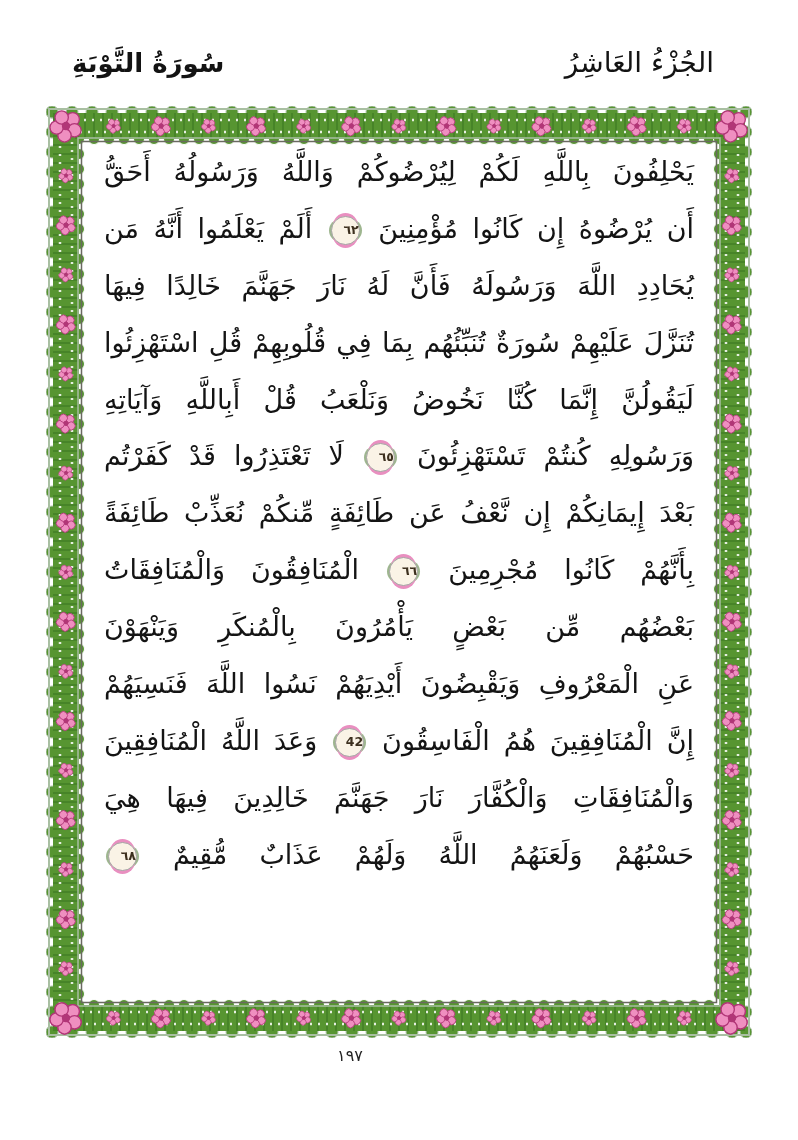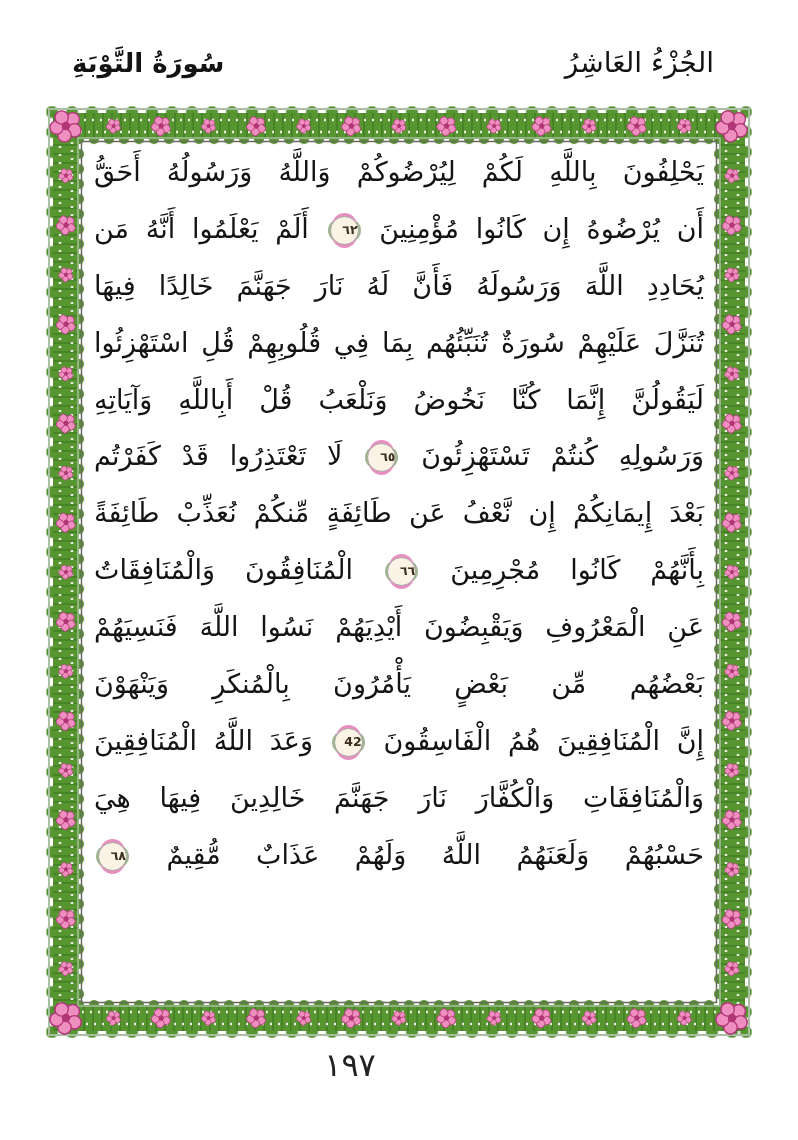--- a/index.html
+++ b/index.html
@@ -23,34 +23,34 @@
   .frame{position:absolute;left:46px;top:106px;}
 
   
   .text-area{
     position:absolute;left:84px;top:143px;width:630px;height:856px;
     direction:rtl;overflow:hidden;
   }
   .line{
     height:56.9px;line-height:57px;font-size:27px;color:#141414;
     text-align:justify;text-align-last:justify;-moz-text-align-last:justify;
-    padding:0 10px;white-space:nowrap;
+    padding:0 20px;white-space:nowrap;
   }
   .ayah-marker{
     display:inline-block;width:27px;height:27px;border-radius:50%;
     background:#faf3e6;border:1px solid #a3a3a3;
     box-shadow:0 -5px 0 -2px #e98fc0, 0 5px 0 -2px #e98fc0,
                -5px 0 0 -3px #9eb68f, 5px 0 0 -3px #9eb68f;
     font-size:12.5px;line-height:26px;text-align:center;vertical-align:middle;
     margin:0 4px;color:#3c2f1e;font-weight:bold;
   }
 
   .page-number{
     position:absolute;left:0;top:1046px;width:700px;text-align:center;
-    font-size:32px;color:#222;direction:rtl;
+    font-size:16px;color:#222;direction:rtl;
   }
 </style>
 </head>
 <body>
 
 <div class="page">
 
   <div class="surah-title">سُورَةُ التَّوْبَةِ</div>
 
   <div class="juz-title">الجُزْءُ العَاشِرُ</div>
@@ -961,22 +961,22 @@
 
   <div class="text-area" id="text-lines">
       <div class="line"><span>يَحْلِفُونَ بِاللَّهِ لَكُمْ لِيُرْضُوكُمْ وَاللَّهُ وَرَسُولُهُ أَحَقُّ</span></div>
       <div class="line"><span>أَن يُرْضُوهُ إِن كَانُوا مُؤْمِنِينَ </span><span class="ayah-marker">٦٢</span><span> أَلَمْ يَعْلَمُوا أَنَّهُ مَن</span></div>
       <div class="line"><span>يُحَادِدِ اللَّهَ وَرَسُولَهُ فَأَنَّ لَهُ نَارَ جَهَنَّمَ خَالِدًا فِيهَا</span></div>
       <div class="line"><span>تُنَزَّلَ عَلَيْهِمْ سُورَةٌ تُنَبِّئُهُم بِمَا فِي قُلُوبِهِمْ قُلِ اسْتَهْزِئُوا</span></div>
       <div class="line"><span>لَيَقُولُنَّ إِنَّمَا كُنَّا نَخُوضُ وَنَلْعَبُ قُلْ أَبِاللَّهِ وَآيَاتِهِ</span></div>
       <div class="line"><span>وَرَسُولِهِ كُنتُمْ تَسْتَهْزِئُونَ </span><span class="ayah-marker">٦٥</span><span> لَا تَعْتَذِرُوا قَدْ كَفَرْتُم</span></div>
       <div class="line"><span>بَعْدَ إِيمَانِكُمْ إِن نَّعْفُ عَن طَائِفَةٍ مِّنكُمْ نُعَذِّبْ طَائِفَةً</span></div>
       <div class="line"><span>بِأَنَّهُمْ كَانُوا مُجْرِمِينَ </span><span class="ayah-marker">٦٦</span><span> الْمُنَافِقُونَ وَالْمُنَافِقَاتُ</span></div>
+      <div class="line"><span>بَعْضُهُم مِّن بَعْضٍ يَأْمُرُونَ بِالْمُنكَرِ وَيَنْهَوْنَ</span></div>
       <div class="line"><span>عَنِ الْمَعْرُوفِ وَيَقْبِضُونَ أَيْدِيَهُمْ نَسُوا اللَّهَ فَنَسِيَهُمْ</span></div>
-      <div class="line"><span>بَعْضُهُم مِّن بَعْضٍ يَأْمُرُونَ بِالْمُنكَرِ وَيَنْهَوْنَ</span></div>
       <div class="line"><span>إِنَّ الْمُنَافِقِينَ هُمُ الْفَاسِقُونَ </span><span class="ayah-marker">42</span><span> وَعَدَ اللَّهُ الْمُنَافِقِينَ</span></div>
       <div class="line"><span>وَالْمُنَافِقَاتِ وَالْكُفَّارَ نَارَ جَهَنَّمَ خَالِدِينَ فِيهَا هِيَ</span></div>
       <div class="line"><span>حَسْبُهُمْ وَلَعَنَهُمُ اللَّهُ وَلَهُمْ عَذَابٌ مُّقِيمٌ </span><span class="ayah-marker">٦٨</span></div>
     </div>
 
   <div class="page-number">١٩٧</div>
 
 </div>
 
 </body></html>

